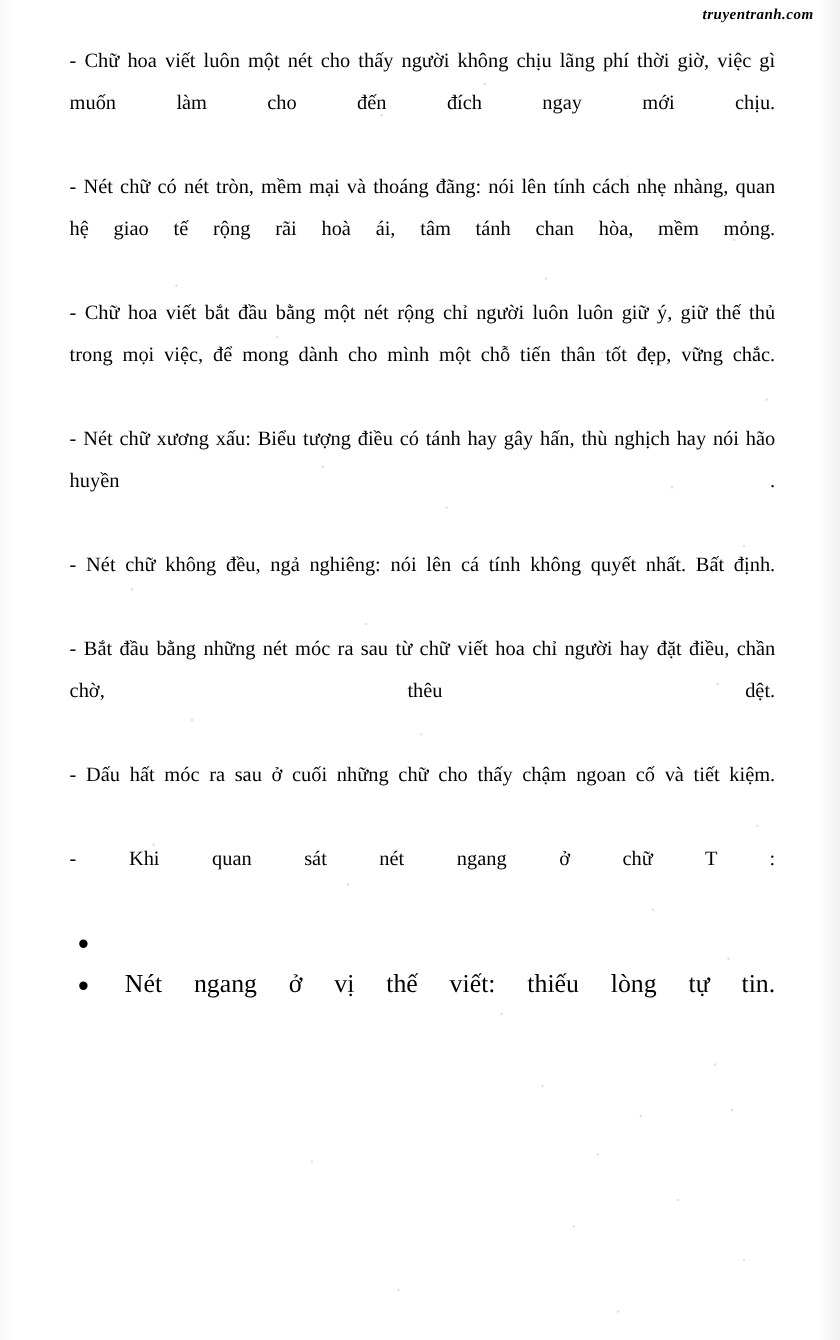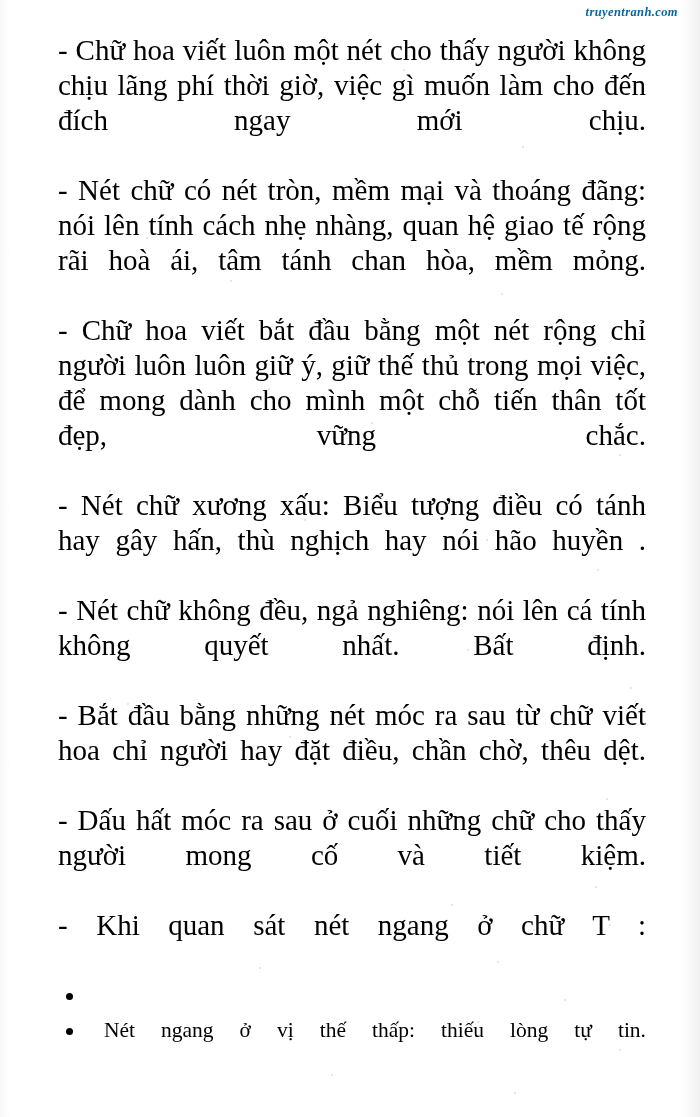--- a/index.html
+++ b/index.html
@@ -42,34 +42,34 @@
   
   .watermark {
     position: absolute;
     top: 5px;
     right: 22px;
     font-family: "Liberation Serif", "DejaVu Serif", serif;
     font-style: italic;
     font-weight: bold;
     font-size: 12.5px;
     letter-spacing: .4px;
-    color: #0369a1;
+    color: #000000;
   }
 
   
   .page {
     position: absolute;
     left: 58px;
     top: 33px;
     width: 588px;
   }
 
   .para {
     margin: 0;
-    font-size: 29px;
+    font-size: 17px;
     line-height: 35px;
     text-align: justify;
     text-justify: inter-word;
     letter-spacing: 0px;
     word-spacing: .5px;
   }
   
   .para:after {
     content: "";
     display: inline-block;
@@ -159,27 +159,27 @@
 <div class="watermark">truyentranh.com</div>
 
 <div class="page">
 
   <p class="para">- Chữ hoa viết luôn một nét cho thấy người không chịu lãng phí thời giờ, việc gì muốn làm cho đến đích ngay mới chịu.</p>
   <p class="para">- Nét chữ có nét tròn, mềm mại và thoáng đãng: nói lên tính cách nhẹ nhàng, quan hệ giao tế rộng rãi hoà ái, tâm tánh chan hòa, mềm mỏng.</p>
   <p class="para">- Chữ hoa viết bắt đầu bằng một nét rộng chỉ người luôn luôn giữ ý, giữ thế thủ trong mọi việc, để mong dành cho mình một chỗ tiến thân tốt đẹp, vững chắc.</p>
   <p class="para">- Nét chữ xương xấu: Biểu tượng điều có tánh hay gây hấn, thù nghịch hay nói hão huyền .</p>
   <p class="para">- Nét chữ không đều, ngả nghiêng: nói lên cá tính không quyết nhất. Bất định.</p>
   <p class="para">- Bắt đầu bằng những nét móc ra sau từ chữ viết hoa chỉ người hay đặt điều, chần chờ, thêu dệt.</p>
-  <p class="para">- Dấu hất móc ra sau ở cuối những chữ cho thấy người mong cố và tiết kiệm.</p>
+  <p class="para">- Dấu hất móc ra sau ở cuối những chữ cho thấy chậm ngoan cố và tiết kiệm.</p>
   <p class="para">- Khi quan sát nét ngang ở chữ T :</p>
 
   <ul class="bullet-list">
     <li class="bullet-item">
       <span class="bullet-dot"></span>
     </li>
     <li class="bullet-item">
       <span class="bullet-dot"></span>
-      <span>Nét ngang ở vị thế thấp: thiếu lòng tự tin.</span>
+      <span>Nét ngang ở vị thế viết: thiếu lòng tự tin.</span>
     </li>
 
   </ul>
 
 </div>
 
 </body></html>

